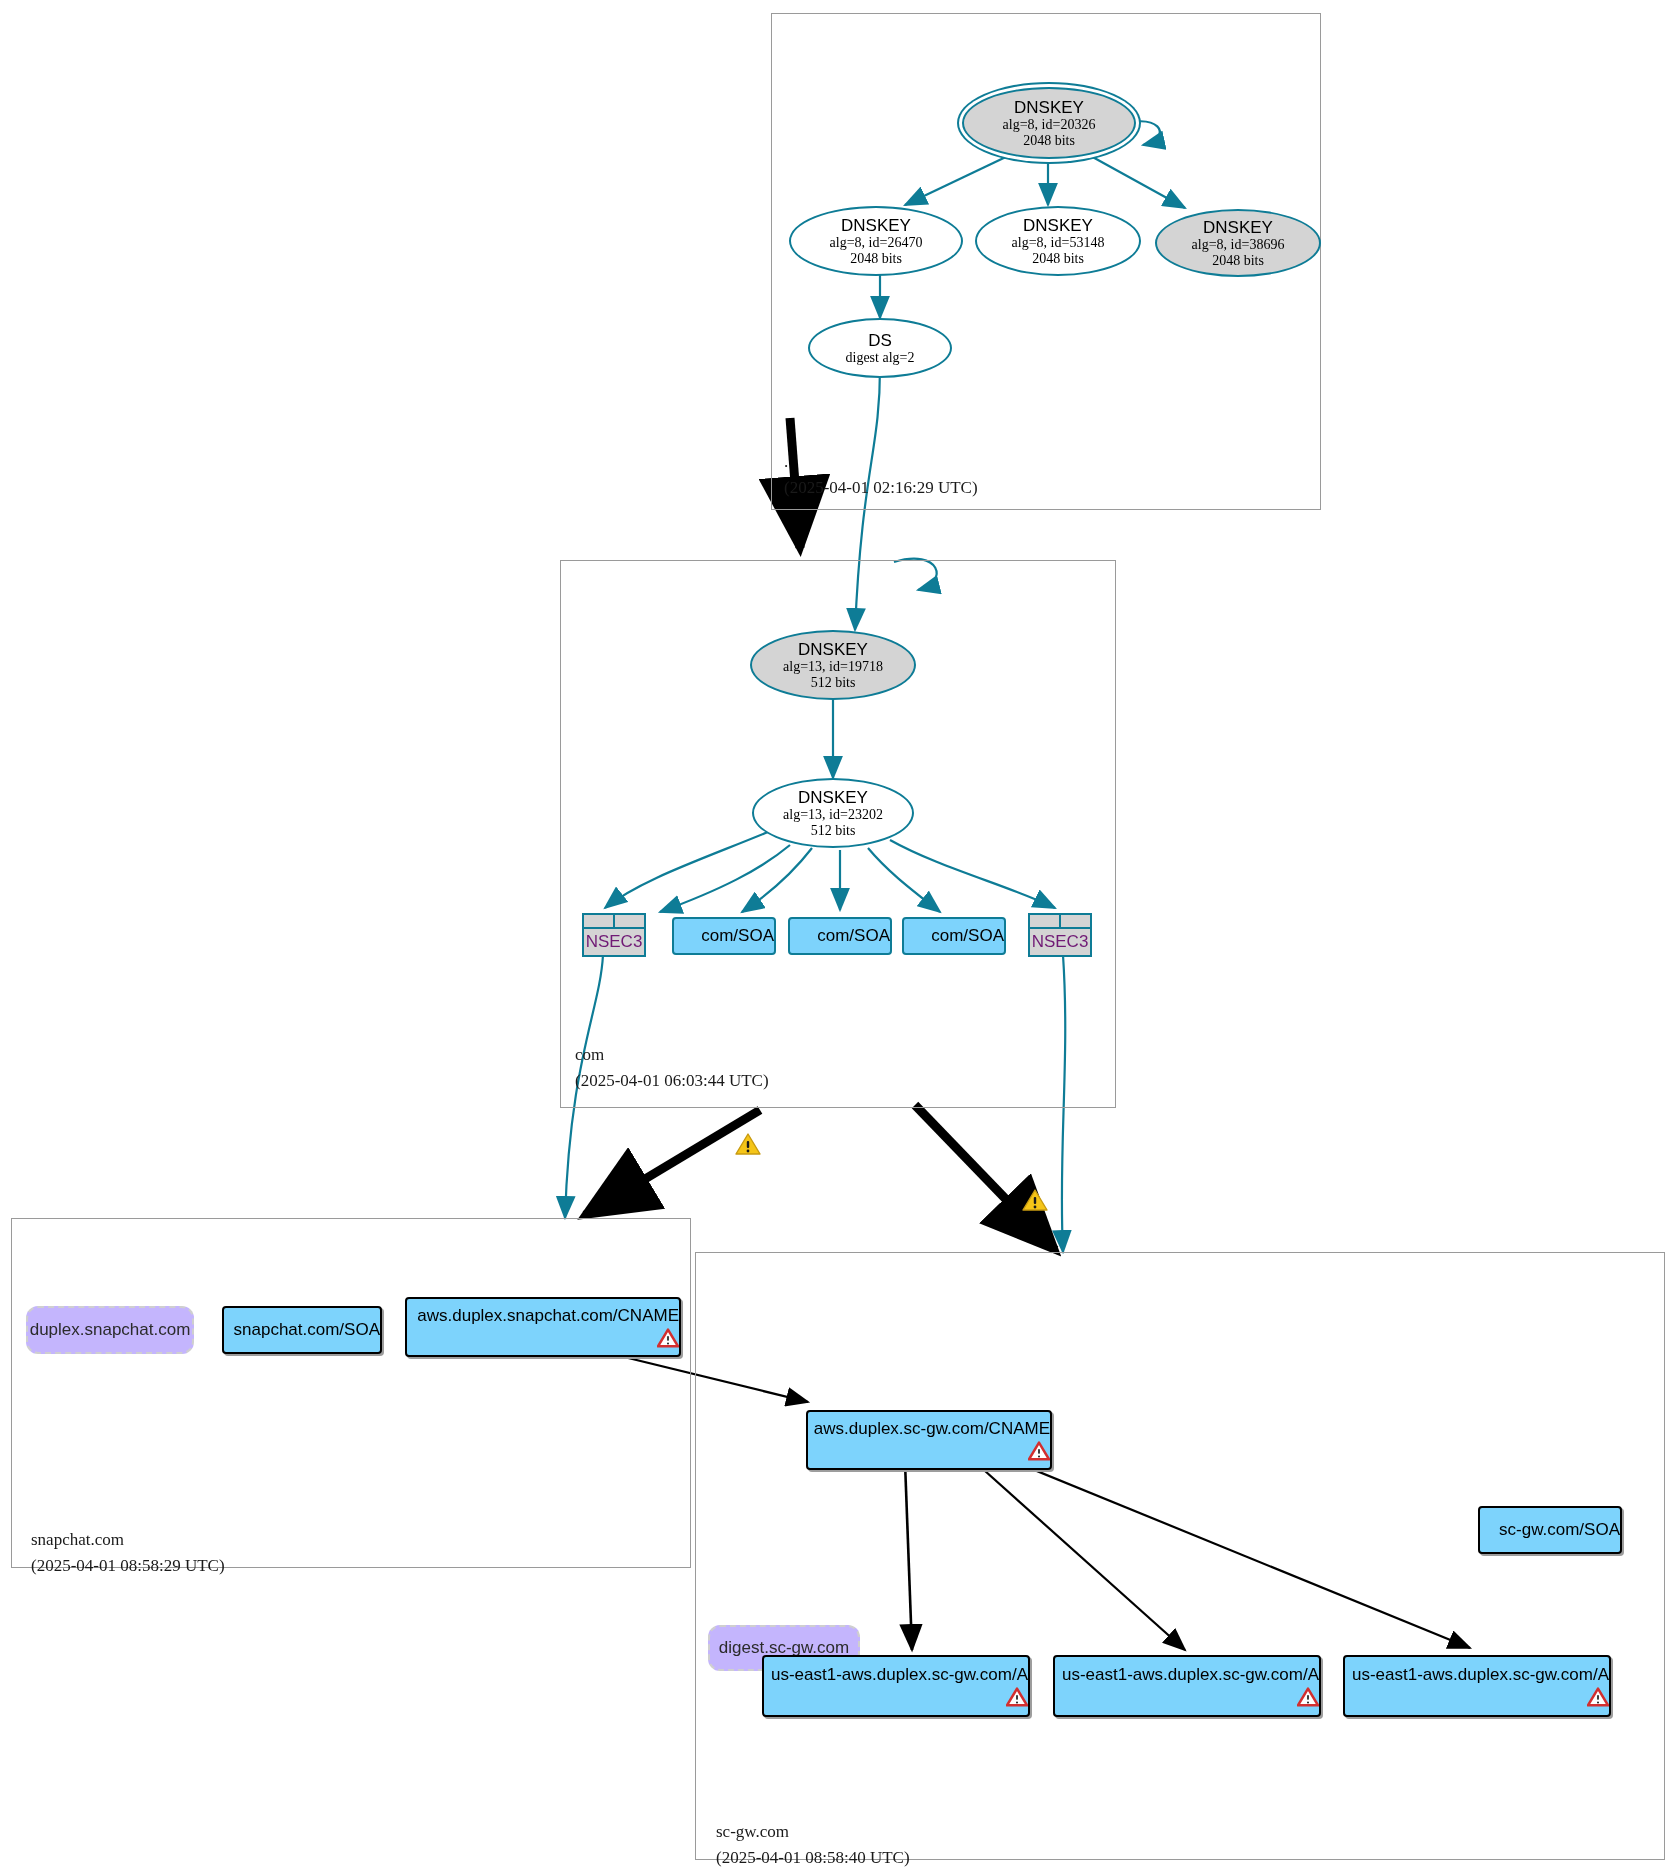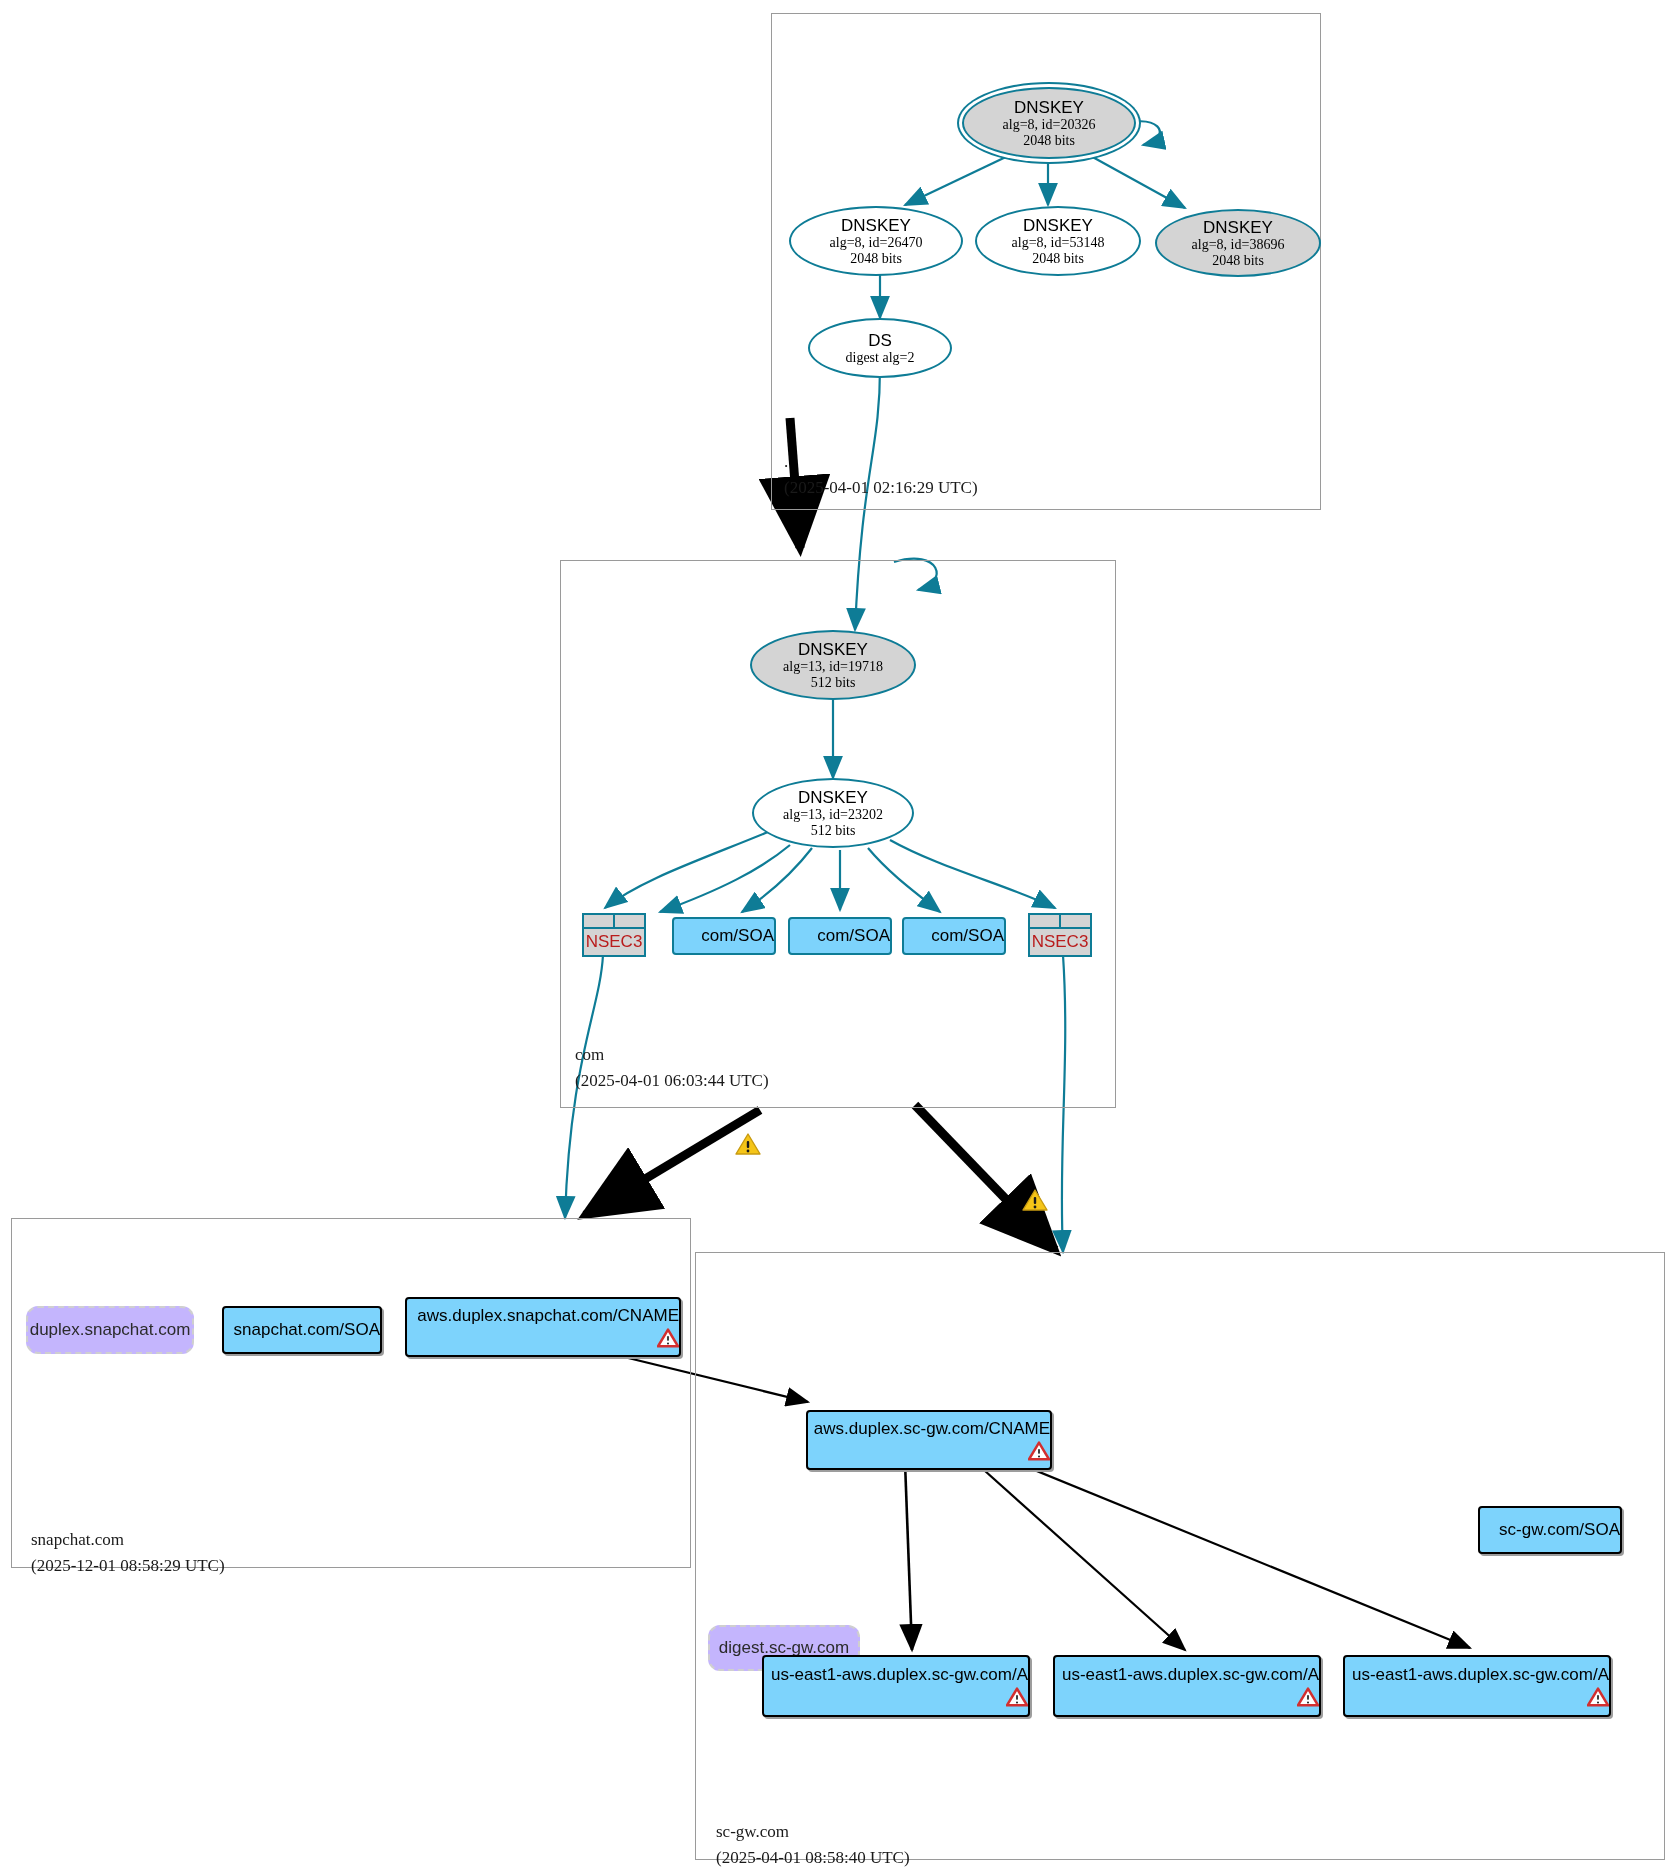--- a/index.html
+++ b/index.html
@@ -109,21 +109,21 @@
     flex: 1;
     display: block;
   }
   .nsec3-head > i + i { border-left: 2px solid #0e7c96; }
   .nsec3-body {
     flex: 1;
     display: flex;
     align-items: center;
     justify-content: center;
     font-size: 17px;
-    color: #b91c1c;
+    color: #701a75;
   }
 
   
   .dashed-node {
     position: absolute;
     display: flex;
     align-items: center;
     justify-content: center;
     border: 2px dashed #cfcfcf;
     border-radius: 12px;
@@ -293,21 +293,21 @@
   <div class="warn" style="left:1022px; top:1188px; width:26px; height:24px;">
     <svg viewBox="0 0 26 24" width="26" height="24">
       <path d="M13,2 L25,22 L1,22 Z" fill="#f5c518" stroke="#c79a10" stroke-width="1.4" stroke-linejoin="round"></path>
       <rect x="11.8" y="9" width="2.4" height="7" rx="1" fill="#1a1a1a"></rect>
       <circle cx="13" cy="19" r="1.4" fill="#1a1a1a"></circle>
     </svg>
   </div>
 
   <div class="zone" style="left:11px; top:1218px; width:680px; height:350px;"></div>
   <div class="zone-label zone-name" style="left:31px; top:1530px;">snapchat.com</div>
-  <div class="zone-label zone-time" style="left:31px; top:1556px;">(2025-12-01 08:58:29 UTC)</div>
+  <div class="zone-label zone-time" style="left:31px; top:1556px;">(2025-04-01 08:58:29 UTC)</div>
 
   <div class="dashed-node" style="left:26px; top:1306px; width:168px; height:48px;">
     <span>duplex.snapchat.com</span>
   </div>
 
   <div class="rrset black" style="left:222px; top:1306px; width:160px; height:48px;">
     <span>snapchat.com/SOA</span>
   </div>
 
   <div class="rrset black" style="left:405px; top:1297px; width:276px; height:60px;">

